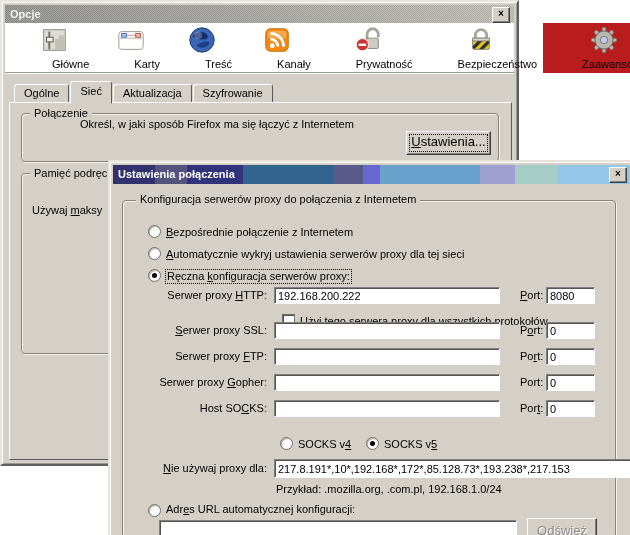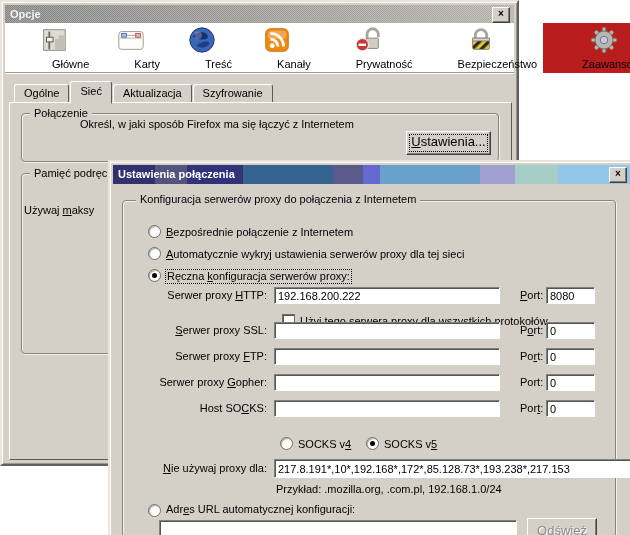--- a/index.html
+++ b/index.html
@@ -181,21 +181,21 @@
 
     <div class="tabpanel"></div>
 
     <div class="groupbox" style="left:19px;top:111px;width:476px;height:47px;"></div>
     <span class="gb-legend" style="left:28px;top:105px;">Połączenie</span>
     <span style="position:absolute;left:30px;top:116px;line-height:13px;margin-left:48px;">Określ, w jaki sposób Firefox ma się łączyć z Internetem</span>
     <div class="btn focused" style="left:404px;top:129px;width:83px;height:22px;line-height:20px;"><u>U</u>stawienia...</div>
 
     <div class="groupbox" style="left:19px;top:171px;width:476px;height:179px;"></div>
     <span class="gb-legend" style="left:28px;top:165px;">Pamięć podręc</span>
-    <span style="position:absolute;left:22px;top:202px;line-height:13px;">Używaj <u>m</u>aksy</span>
+    <span style="position:absolute;left:30px;top:202px;line-height:13px;">Używaj <u>m</u>aksy</span>
   </div>
 
   <div class="win" style="left:108px;top:160px;width:524px;height:382px;z-index:10;">
     <div class="titlebar glitch">
       <span>Ustawienia połączenia</span>
       <span class="closebtn" style="top:2px;right:4px;">×</span>
     </div>
 
     <div class="groupbox" style="left:12px;top:38px;width:492px;height:336px;"></div>
     <span class="gb-legend" style="left:26px;top:31px;">Konfiguracja serwerów proxy do połączenia z Internetem</span>

